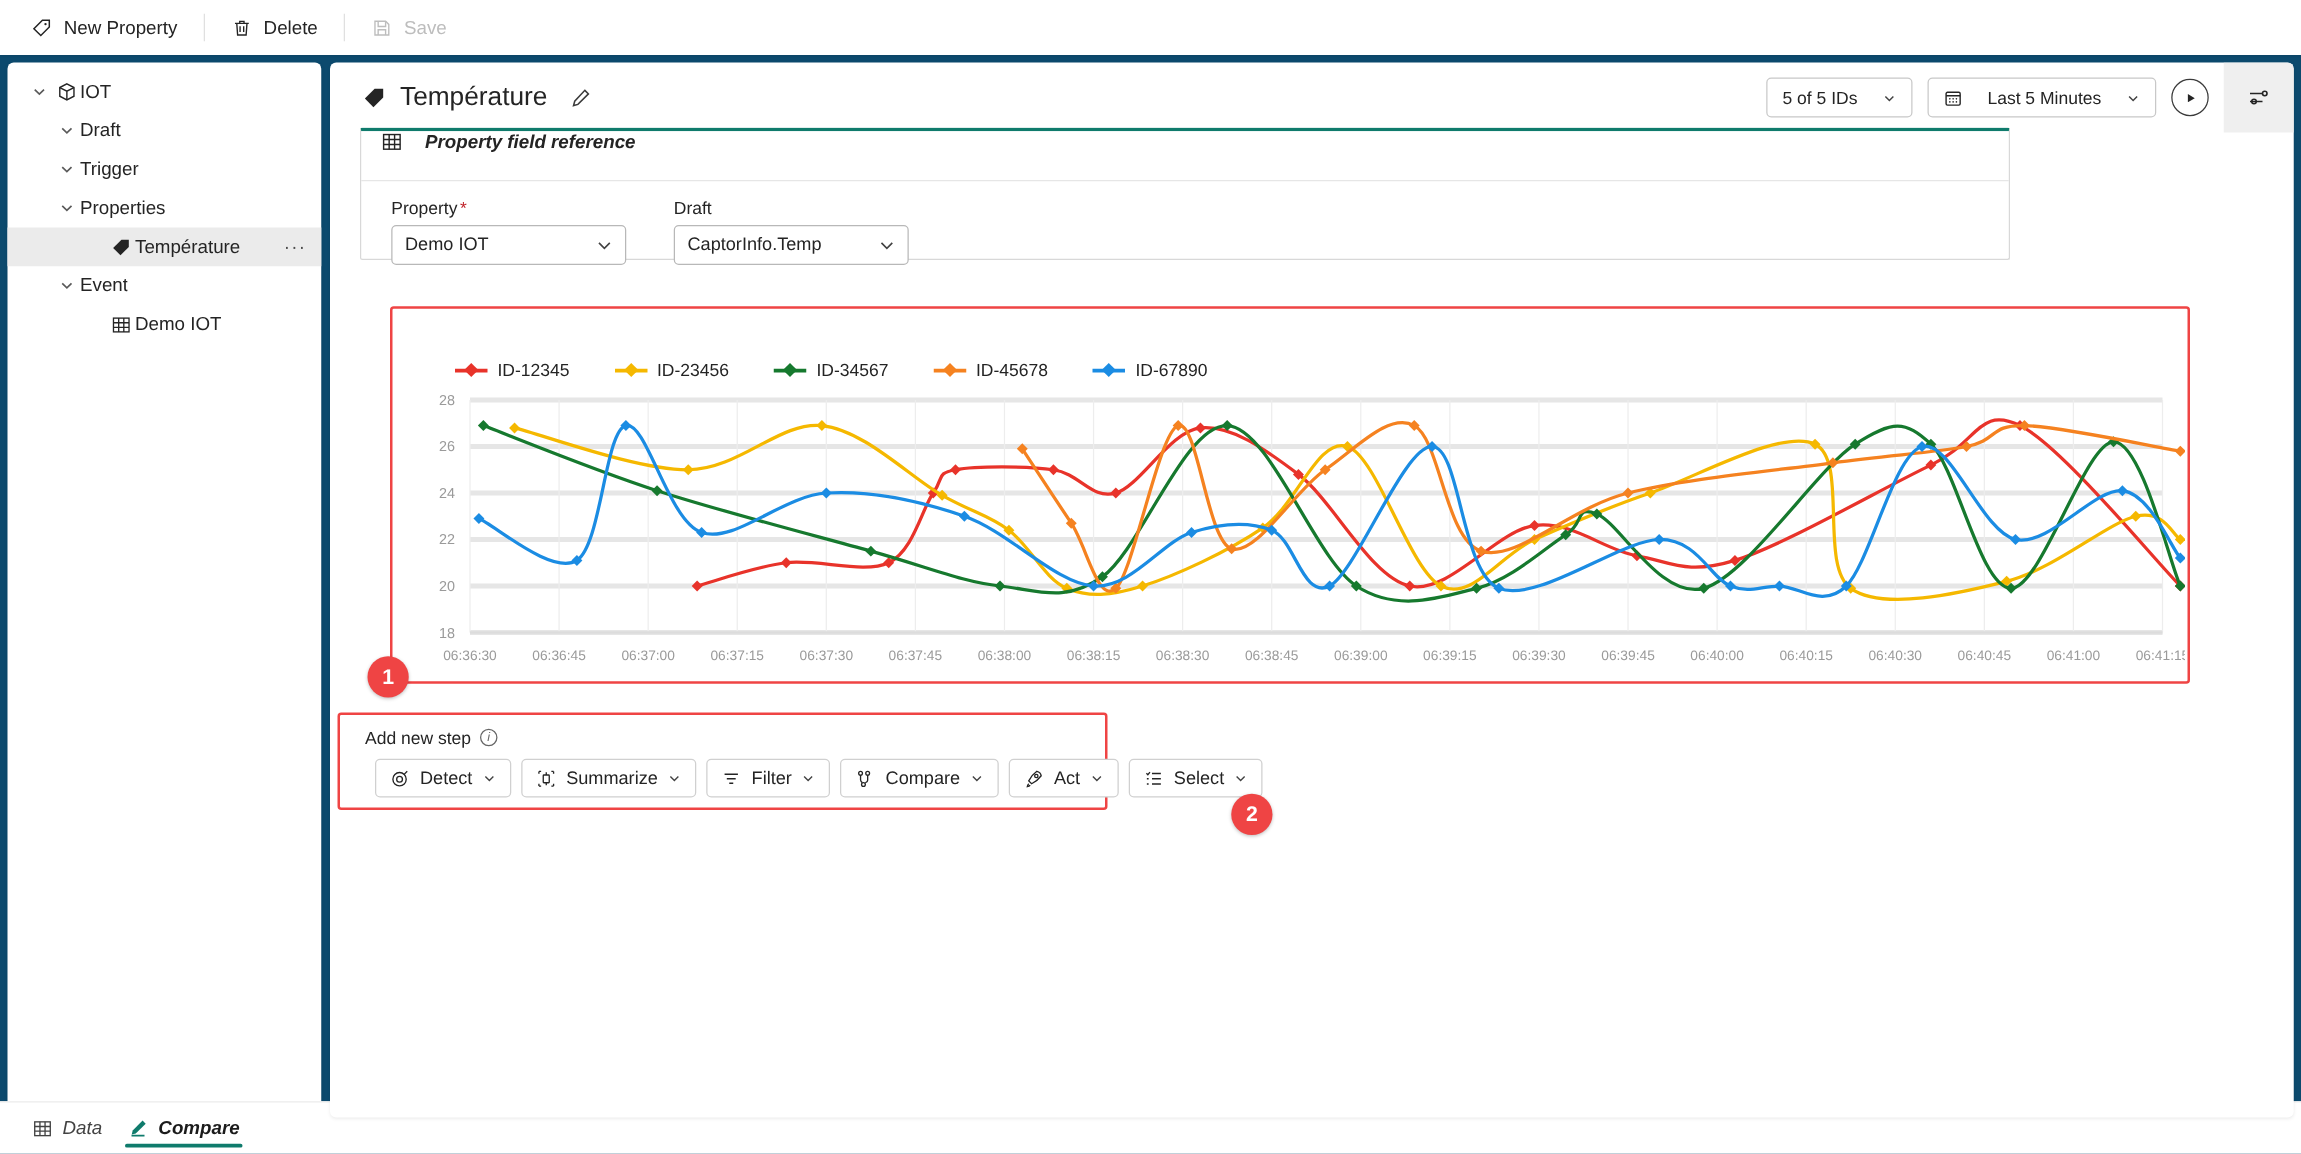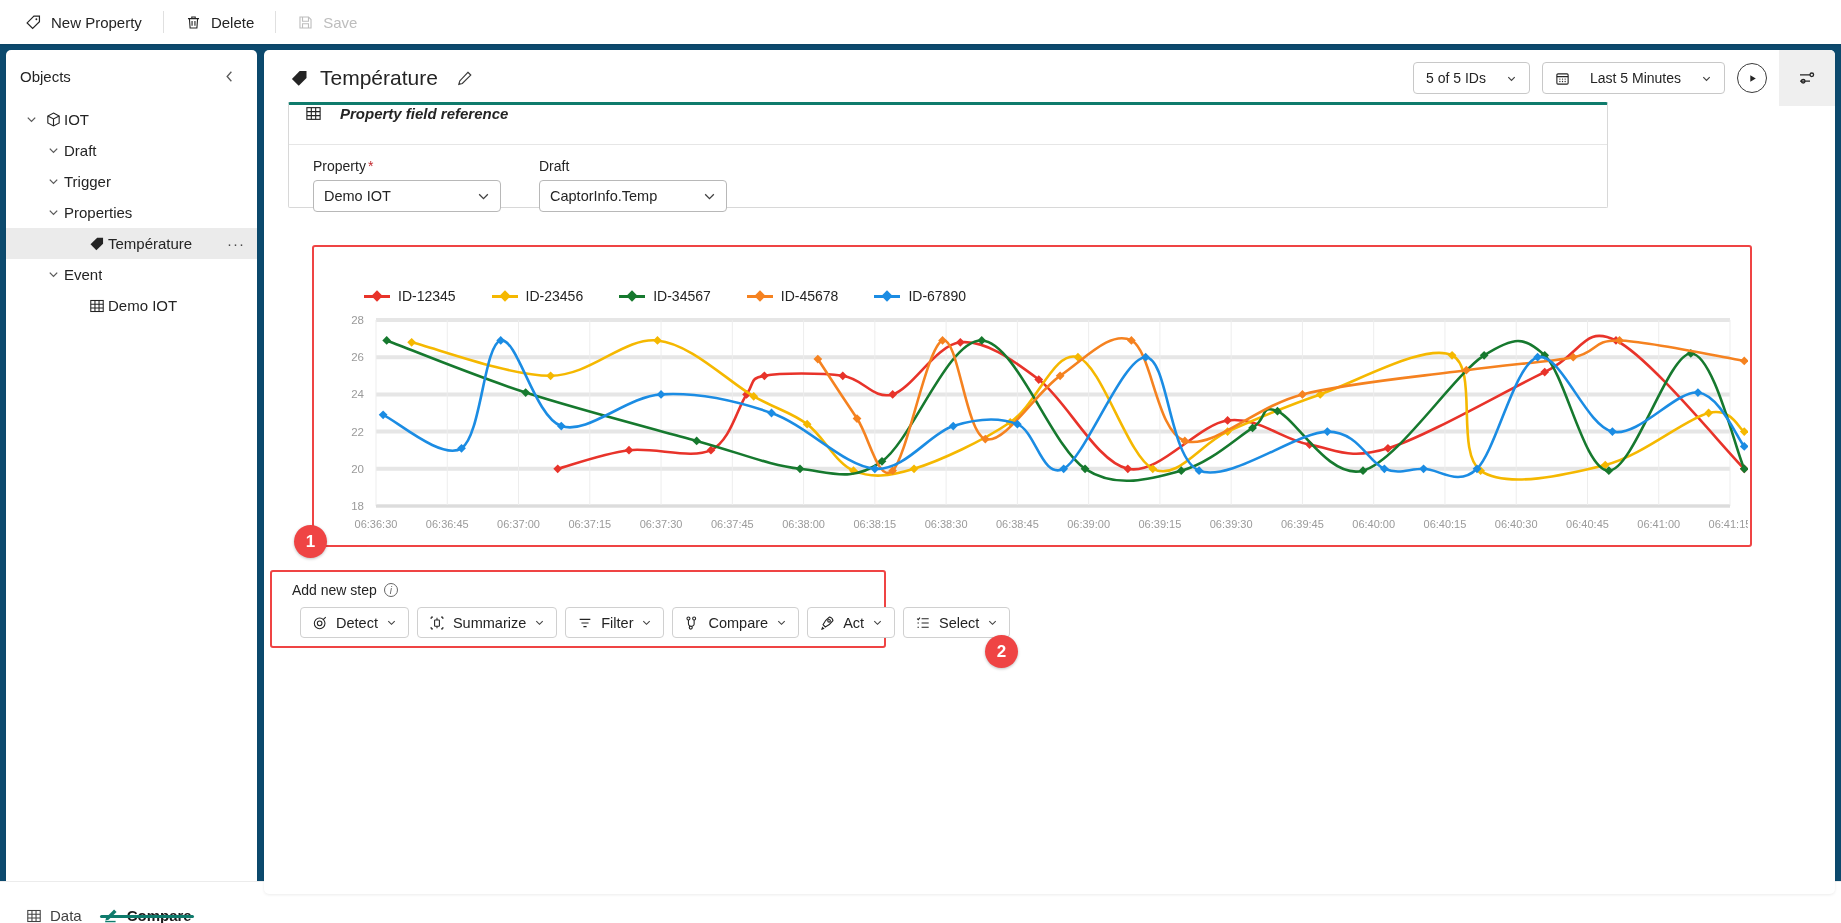--- a/index.html
+++ b/index.html
@@ -58,22 +58,22 @@
   .tree-label { white-space: nowrap; overflow: hidden; text-overflow: ellipsis; }
   .tree-more { margin-left: auto; color: #4a4a4a; font-size: 15px; letter-spacing: 1px; padding: 0 4px; }
 
   
   .bottombar {
     position: absolute; left: 0; bottom: 0; width: 1841px; height: 42px;
     background: #ffffff; display: flex; align-items: center; padding-left: 16px;
     border-top: 1px solid #ececec;
   }
   .btab {
-    display: flex; align-items: flex-end; gap: 8px; height: 42px; padding: 0 10px;
-    font-size: 15px; color: #424242; cursor: pointer; position: relative;
+    display: flex; align-items: center; gap: 8px; height: 42px; padding: 0 10px;
+    font-size: 15px; color: #424242; cursor: pointer; position: relative; font-style: italic;
   }
   .btab.active { color: #1b1b1b; font-weight: 600; }
   .btab.active::after {
     content: ""; position: absolute; left: 8px; right: 8px; bottom: 6px;
     height: 2.5px; background: #0f7b6c; border-radius: 2px;
   }
 
   
   .main {
     position: absolute; left: 264px; top: 50px; width: 1571px; height: 844px;
@@ -211,28 +211,20 @@
         <svg width="17" height="17" viewBox="0 0 20 20" fill="none" stroke="#bdbdbd" stroke-width="1.3">
           <path d="M3.5 3.5h10l3 3v10h-13z"></path>
             <path d="M6.5 3.5v5h7v-5M6.5 16.5v-5h7v5"></path>
         </svg>
       </span>
       <span>Save</span>
     </button>
   </div>
 
   <div class="sidebar">
-    <div class="sidebar-head">
-      <span class="sidebar-title">Objects</span>
-      <span class="collapse-btn">
-        <svg width="15" height="15" viewBox="0 0 16 16" fill="none" stroke="#5a5a5a" stroke-width="1.4">
-          <path d="M10 3L5.5 8 10 13"></path>
-        </svg>
-      </span>
-    </div>
     <div class="tree" id="tree-container">
         <div class="tree-row" style="padding-left: 14px;">
           <span class="tree-chev">
             <svg width="13" height="13" viewBox="0 0 14 14" fill="none" stroke="#5a5a5a" stroke-width="1.4">
               <path d="M3 5l4 4 4-4"></path>
             </svg>
           </span>
           <span class="tree-ico">
             <svg width="17" height="17" viewBox="0 0 18 18" fill="none" stroke="#242424" stroke-width="1.2">
               <path d="M9 2.2l6 3.1v7.4L9 15.8 3 12.7V5.3z"></path>

